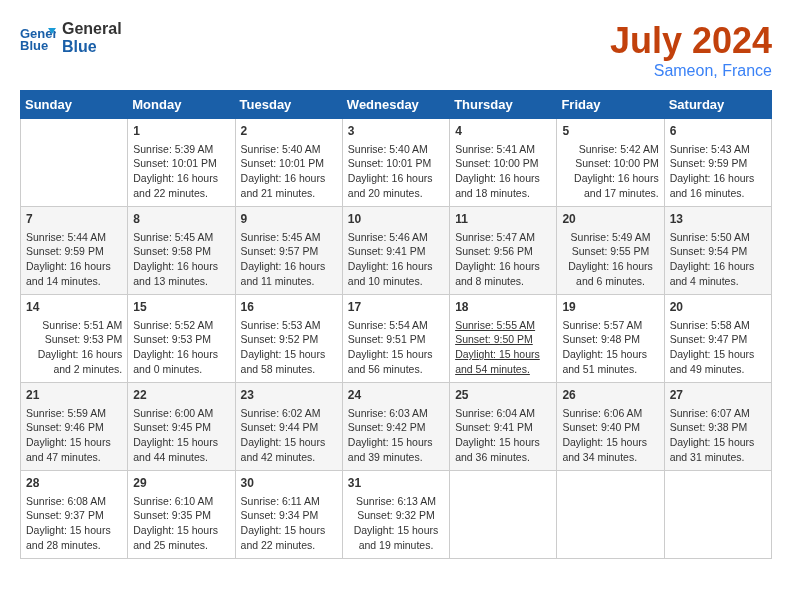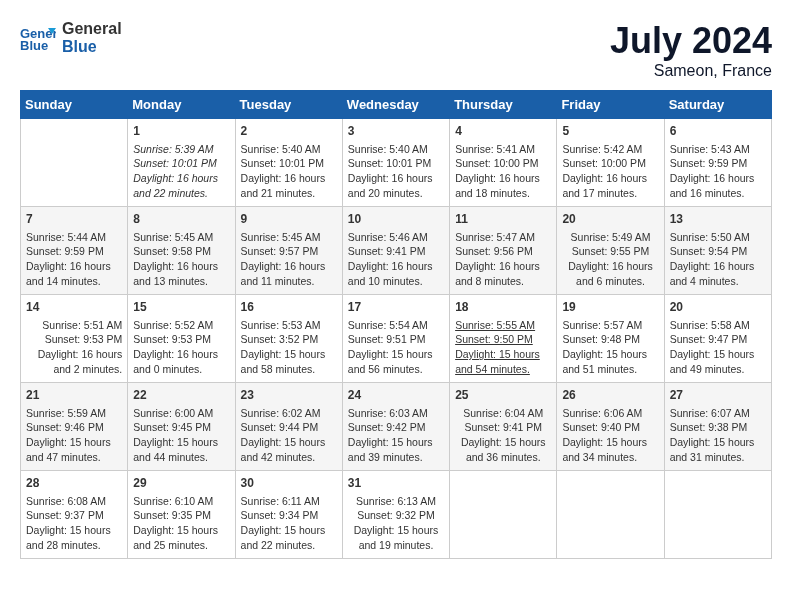--- a/index.html
+++ b/index.html
@@ -24,25 +24,25 @@
     .logo-icon {
       width: 36px;
       height: 28px;
     }
     .title-block {
       text-align: right;
     }
     .title-block .month-year {
       font-size: 36px;
       font-weight: bold;
-      color: #0f172a;
+      color: #c2410c;
     }
     .title-block .location {
       font-size: 16px;
-      color: #0f172a;
+      color: #3b82f6;
     }
     table {
       width: 100%;
       border-collapse: collapse;
       font-size: 11px;
     }
     thead tr th {
       background-color: #1a5fa8;
       color: #fff;
       padding: 6px 4px;
@@ -112,21 +112,21 @@
         <th>Thursday</th>
         <th>Friday</th>
         <th>Saturday</th>
       </tr>
   </thead>
   <tbody id="calendar-body">
   <tr>
         <td class="empty-cell"></td>
         <td>
           <span class="day-number">1</span>
-          <div class="cell-content" style="white-space: pre-line; font-style: italic;">Sunrise: 5:39 AM
+          <div class="cell-content" style="white-space: pre-line;">Sunrise: 5:39 AM
 Sunset: 10:01 PM
 Daylight: 16 hours
 and 22 minutes.</div>
         </td>
         <td>
           <span class="day-number">2</span>
           <div class="cell-content" style="white-space: pre-line;">Sunrise: 5:40 AM
 Sunset: 10:01 PM
 Daylight: 16 hours
 and 21 minutes.</div>
@@ -140,21 +140,21 @@
         </td>
         <td>
           <span class="day-number">4</span>
           <div class="cell-content" style="white-space: pre-line;">Sunrise: 5:41 AM
 Sunset: 10:00 PM
 Daylight: 16 hours
 and 18 minutes.</div>
         </td>
         <td>
           <span class="day-number">5</span>
-          <div class="cell-content" style="white-space: pre-line;">Sunrise: 5:42 AM
+          <div class="cell-content" style="white-space: pre-line; text-align: right;">Sunrise: 5:42 AM
 Sunset: 10:00 PM
 Daylight: 16 hours
 and 17 minutes.</div>
         </td>
         <td>
           <span class="day-number">6</span>
           <div class="cell-content" style="white-space: pre-line;">Sunrise: 5:43 AM
 Sunset: 9:59 PM
 Daylight: 16 hours
 and 16 minutes.</div>
@@ -222,21 +222,21 @@
         <td>
           <span class="day-number">15</span>
           <div class="cell-content" style="white-space: pre-line;">Sunrise: 5:52 AM
 Sunset: 9:53 PM
 Daylight: 16 hours
 and 0 minutes.</div>
         </td>
         <td>
           <span class="day-number">16</span>
           <div class="cell-content" style="white-space: pre-line;">Sunrise: 5:53 AM
-Sunset: 3:52 PM
+Sunset: 9:52 PM
 Daylight: 15 hours
 and 58 minutes.</div>
         </td>
         <td>
           <span class="day-number">17</span>
           <div class="cell-content" style="white-space: pre-line;">Sunrise: 5:54 AM
 Sunset: 9:51 PM
 Daylight: 15 hours
 and 56 minutes.</div>
         </td>
@@ -286,21 +286,21 @@
         </td>
         <td>
           <span class="day-number">24</span>
           <div class="cell-content" style="white-space: pre-line;">Sunrise: 6:03 AM
 Sunset: 9:42 PM
 Daylight: 15 hours
 and 39 minutes.</div>
         </td>
         <td>
           <span class="day-number">25</span>
-          <div class="cell-content" style="white-space: pre-line; text-align: center;">Sunrise: 6:04 AM
+          <div class="cell-content" style="white-space: pre-line;">Sunrise: 6:04 AM
 Sunset: 9:41 PM
 Daylight: 15 hours
 and 36 minutes.</div>
         </td>
         <td>
           <span class="day-number">26</span>
           <div class="cell-content" style="white-space: pre-line;">Sunrise: 6:06 AM
 Sunset: 9:40 PM
 Daylight: 15 hours
 and 34 minutes.</div>

